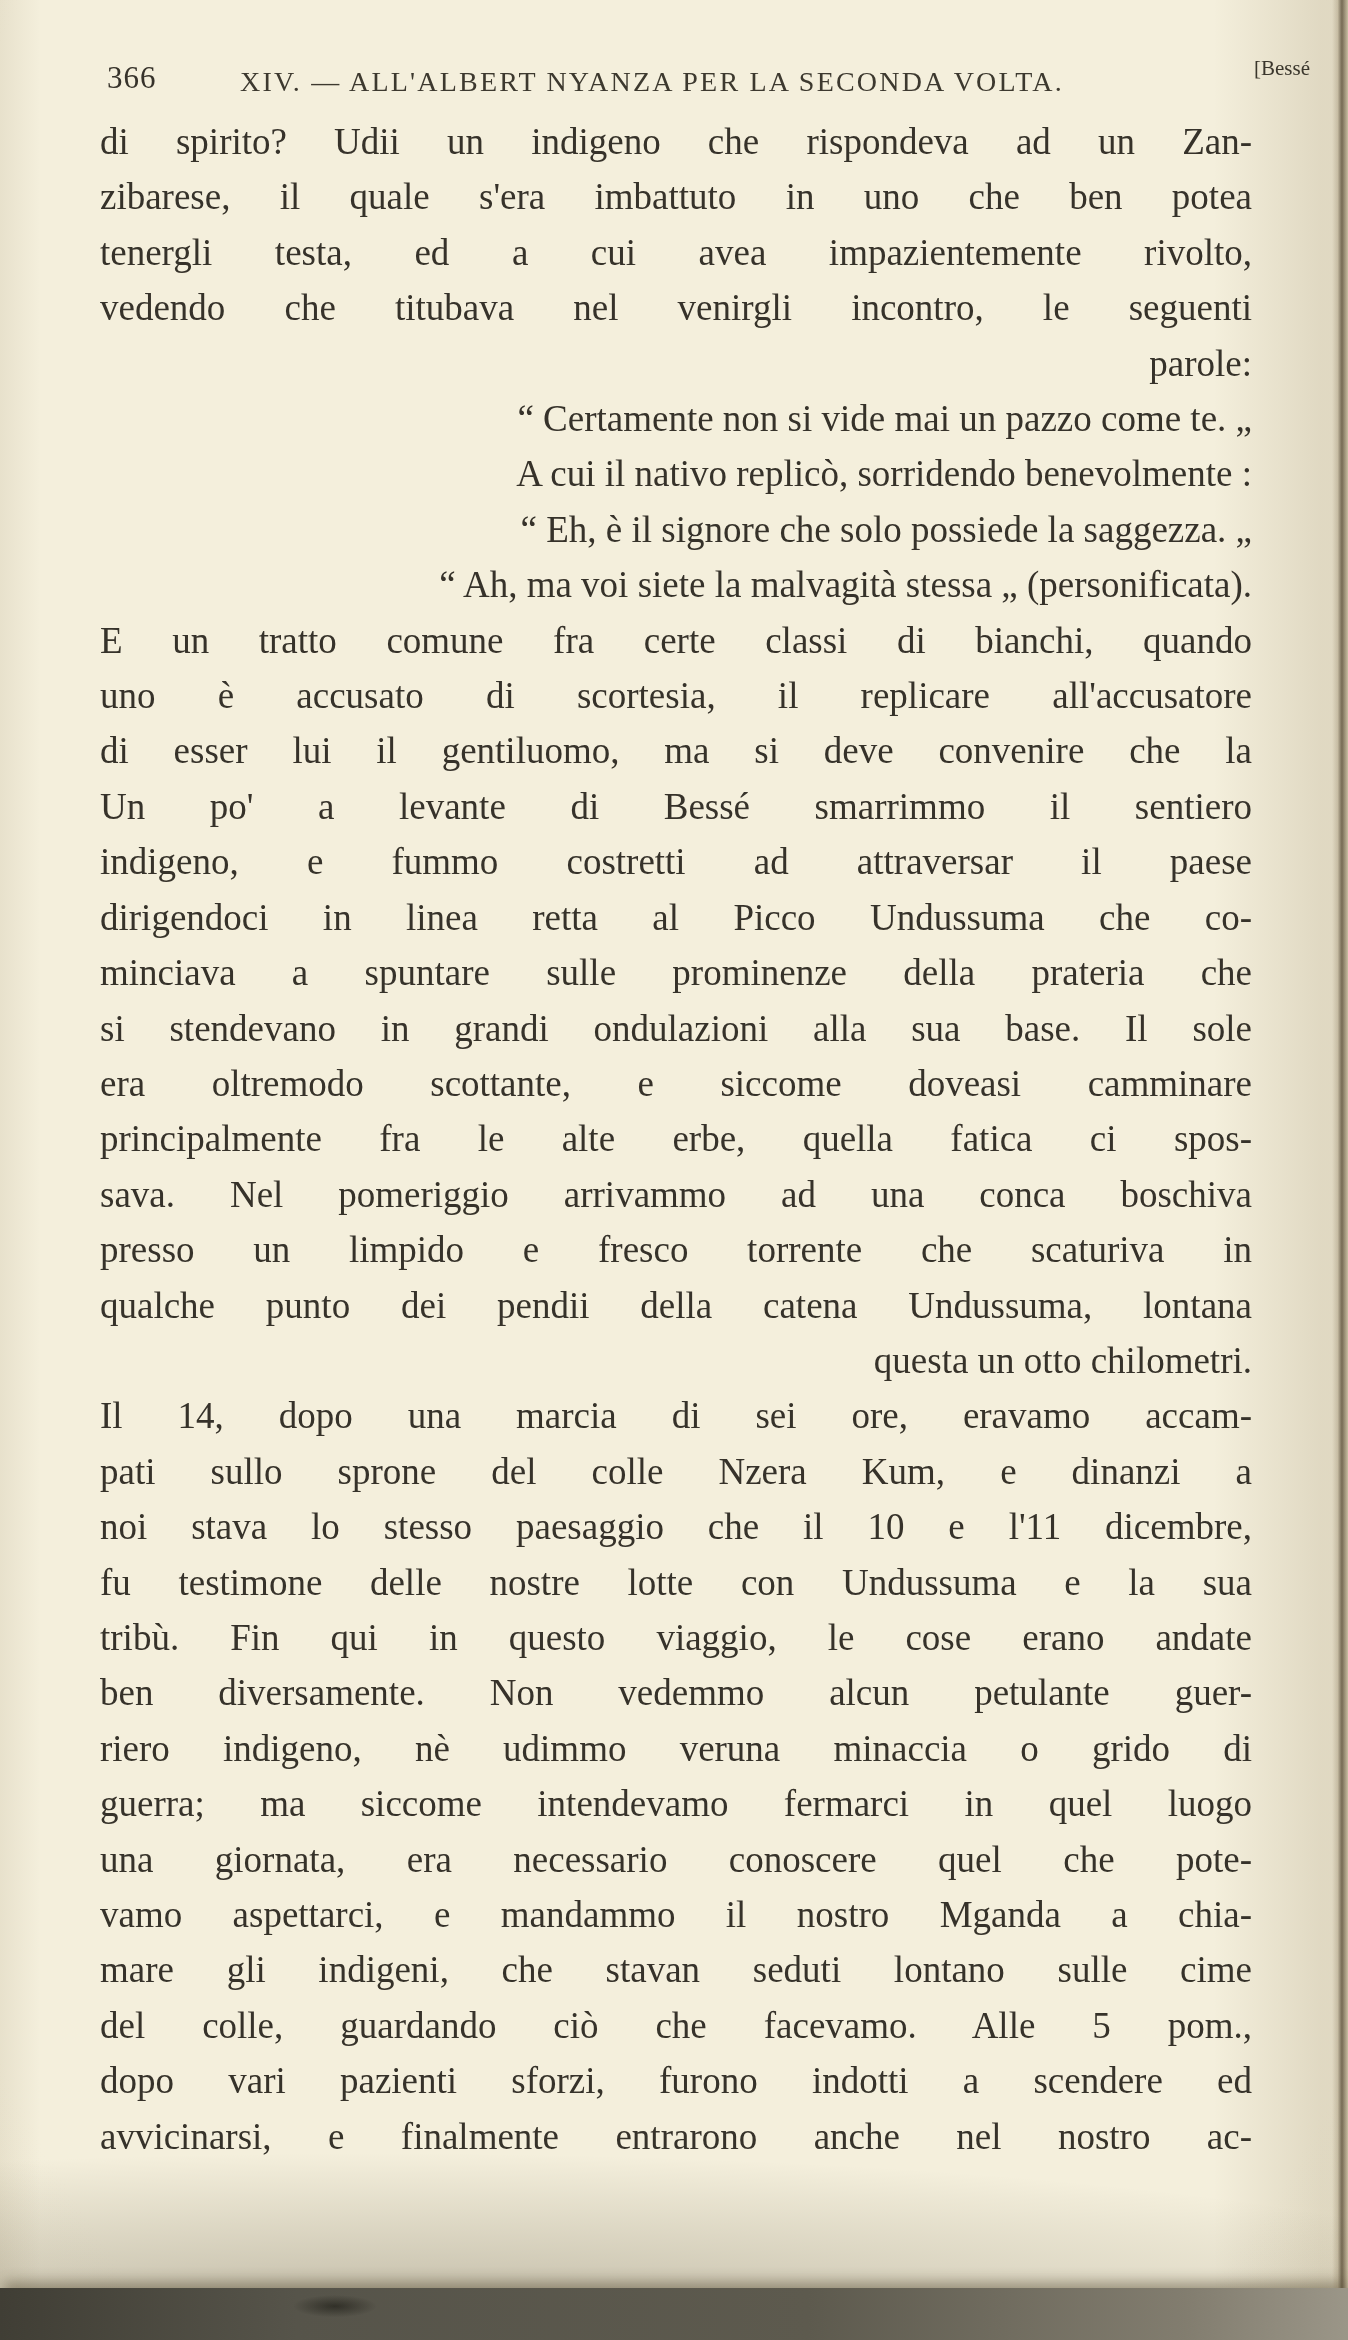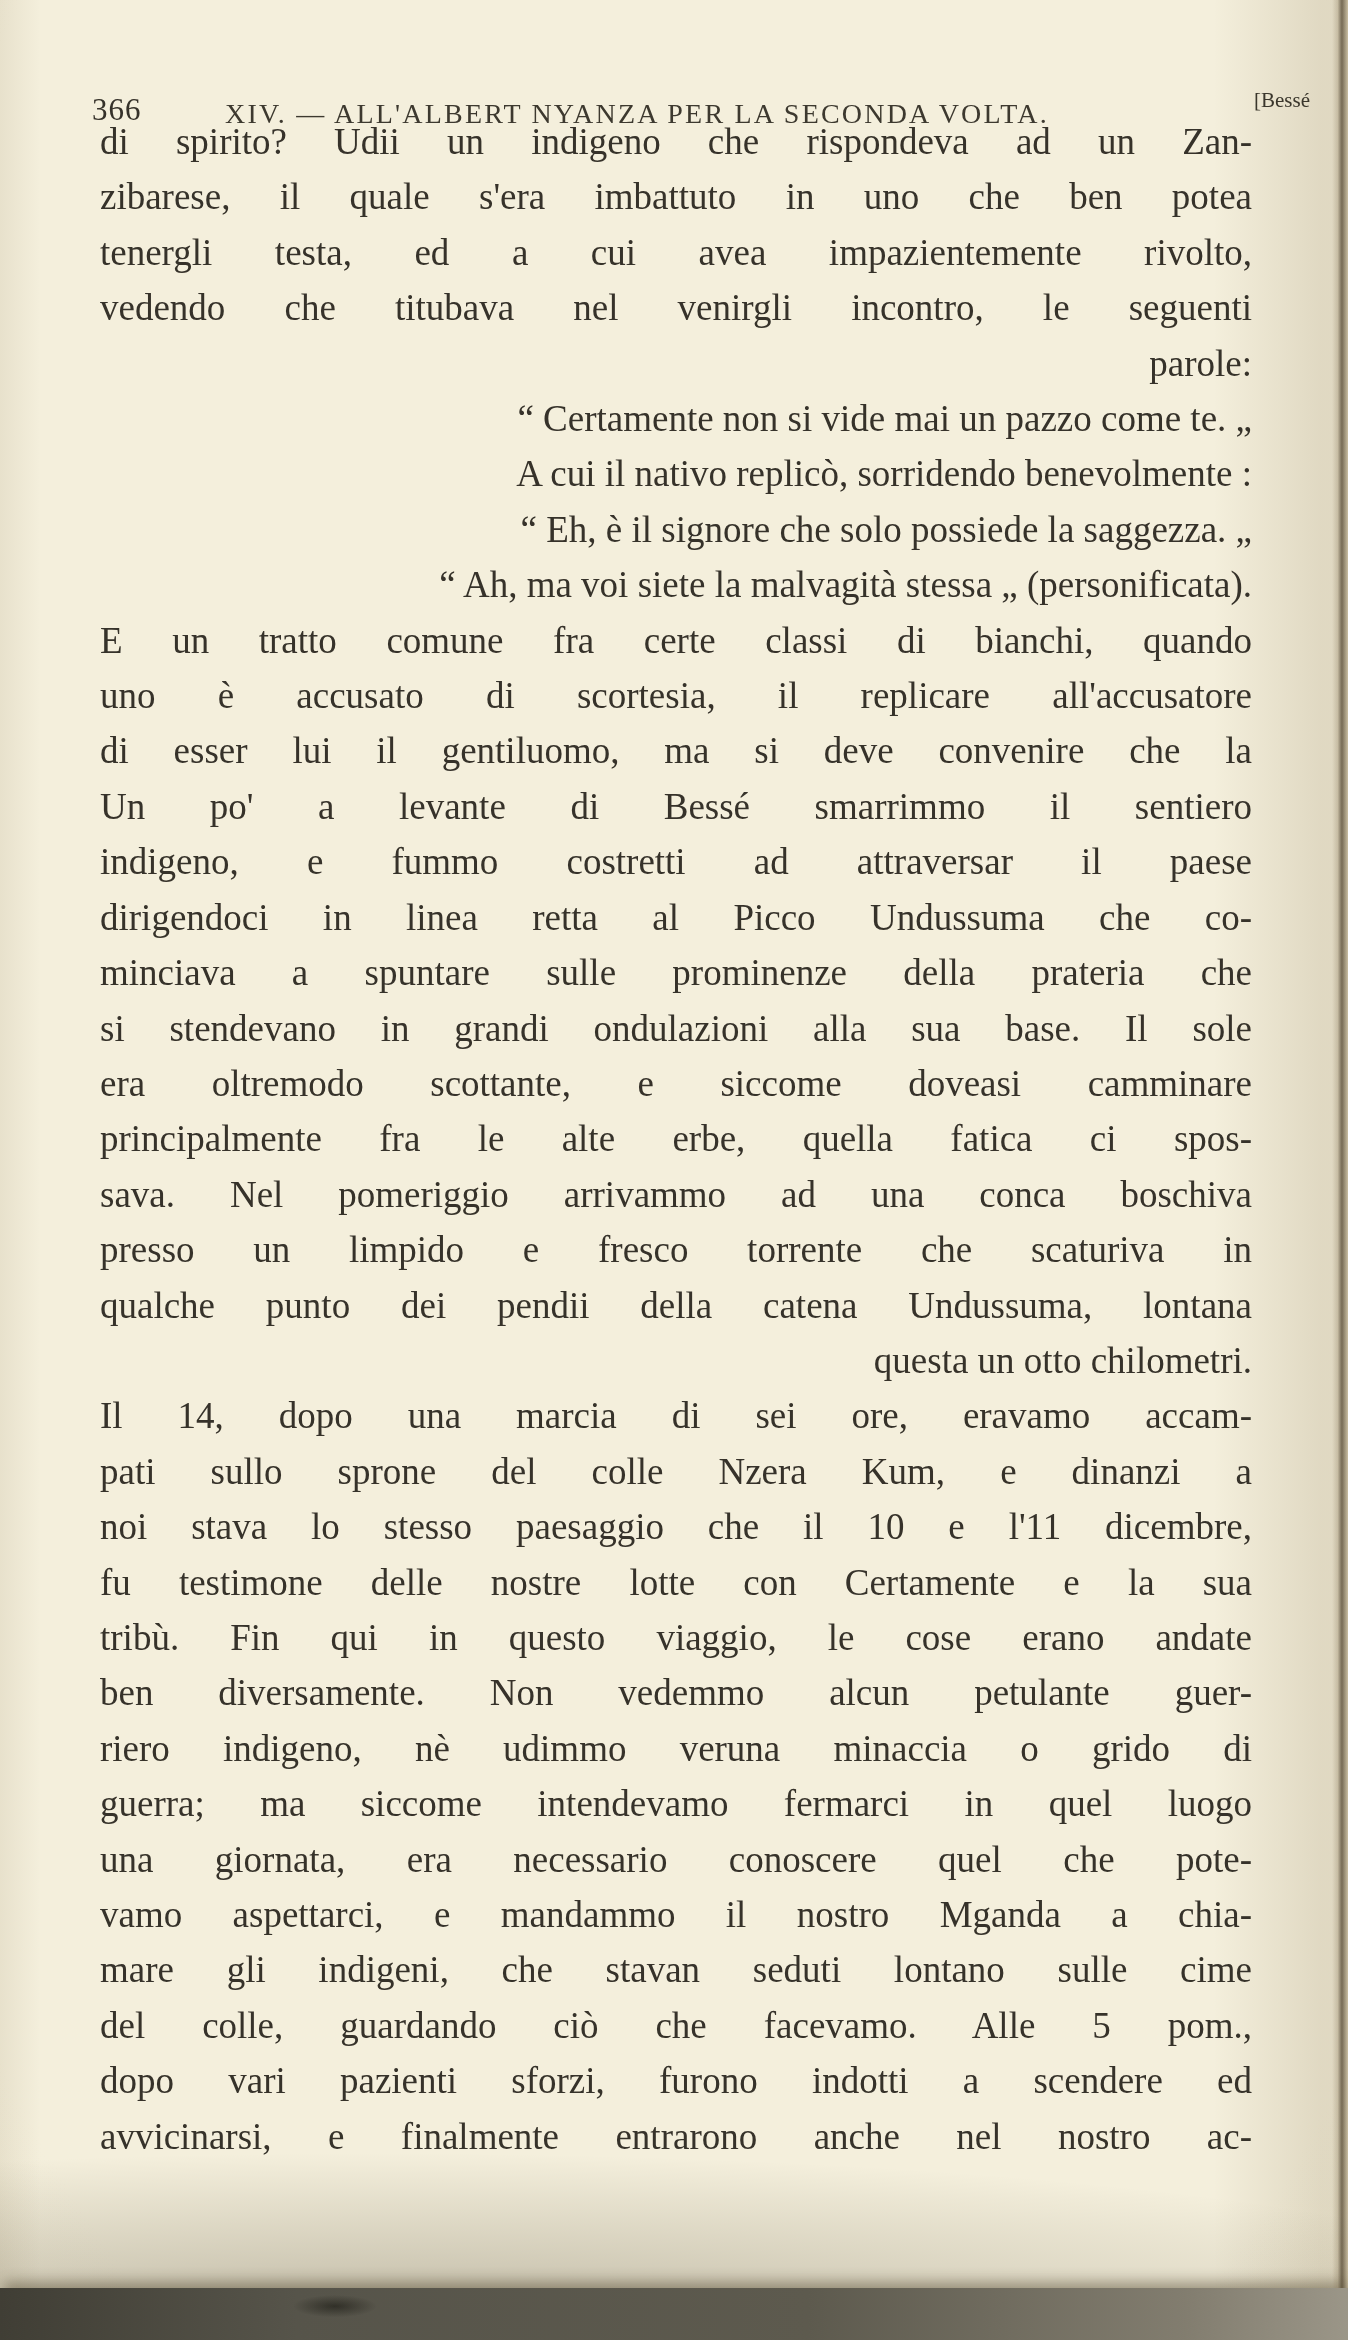--- a/index.html
+++ b/index.html
@@ -13,24 +13,23 @@
       radial-gradient(130% 10% at 28% 99%, rgba(70,60,38,0.30), rgba(70,60,38,0) 70%),
       linear-gradient(to right, rgba(120,100,60,0.10), rgba(120,100,60,0) 3%),
       linear-gradient(to right, rgba(120,100,60,0) 90%, rgba(120,100,60,0.16) 98%),
       radial-gradient(120% 120% at 50% 45%, #f4efdc 55%, #ece5cc 100%);
     font-family: "Liberation Serif", "DejaVu Serif", serif;
     color: #36322a;
   }
   .header {
     position: absolute;
     top: 56px;
-    left: 92px;
+    left: 107px;
     right: 38px;
     height: 42px;
-    margin-top: 32px;
   }
   .page-number {
     position: absolute;
     left: 0;
     top: 4px;
     font-size: 31px;
     letter-spacing: 1px;
   }
   .running-title {
     position: absolute;
@@ -121,21 +120,21 @@
       <div class="line just">si stendevano in grandi ondulazioni alla sua base. Il sole</div>
       <div class="line just">era oltremodo scottante, e siccome doveasi camminare</div>
       <div class="line just">principalmente fra le alte erbe, quella fatica ci spos-</div>
       <div class="line just">sava. Nel pomeriggio arrivammo ad una conca boschiva</div>
       <div class="line just">presso un limpido e fresco torrente che scaturiva in</div>
       <div class="line just">qualche punto dei pendii della catena Undussuma, lontana</div>
       <div class="line">questa un otto chilometri.</div>
       <div class="line just">Il 14, dopo una marcia di sei ore, eravamo accam-</div>
       <div class="line just">pati sullo sprone del colle Nzera Kum, e dinanzi a</div>
       <div class="line just">noi stava lo stesso paesaggio che il 10 e l'11 dicembre,</div>
-      <div class="line just">fu testimone delle nostre lotte con Certamente e la sua</div>
+      <div class="line just">fu testimone delle nostre lotte con Undussuma e la sua</div>
       <div class="line just">tribù. Fin qui in questo viaggio, le cose erano andate</div>
       <div class="line just">ben diversamente. Non vedemmo alcun petulante guer-</div>
       <div class="line just">riero indigeno, nè udimmo veruna minaccia o grido di</div>
       <div class="line just">guerra; ma siccome intendevamo fermarci in quel luogo</div>
       <div class="line just">una giornata, era necessario conoscere quel che pote-</div>
       <div class="line just">vamo aspettarci, e mandammo il nostro Mganda a chia-</div>
       <div class="line just">mare gli indigeni, che stavan seduti lontano sulle cime</div>
       <div class="line just">del colle, guardando ciò che facevamo. Alle 5 pom.,</div>
       <div class="line just">dopo vari pazienti sforzi, furono indotti a scendere ed</div>
       <div class="line just">avvicinarsi, e finalmente entrarono anche nel nostro ac-</div>

